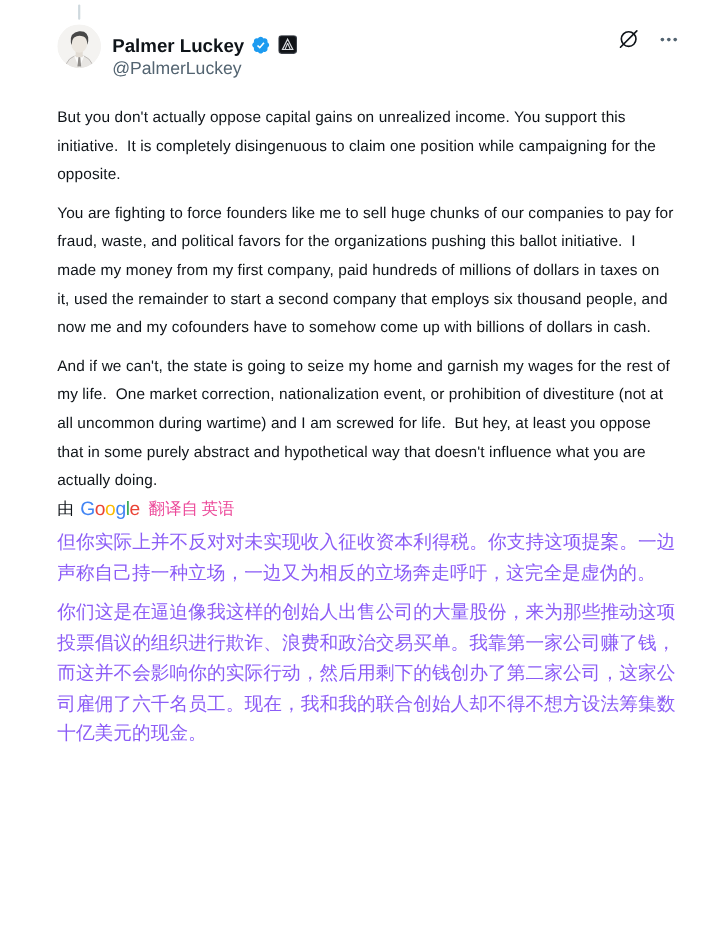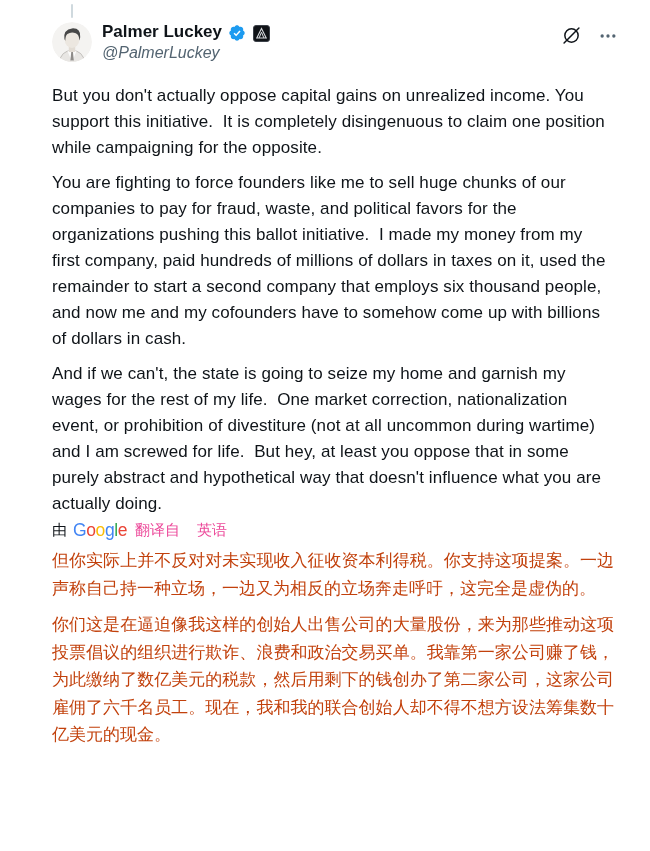--- a/index.html
+++ b/index.html
@@ -39,23 +39,24 @@
     cursor: pointer;
   }
   .avatar svg { display: block; width: 40px; height: 40px; }
   .author-block {
     margin-left: 10px;
     flex: 1 1 auto;
     min-width: 0;
   }
   .name-row {
     display: flex;
-    align-items: flex-end;
+    align-items: flex-start;
     gap: 4px;
     line-height: 20px;
+    margin-top: 10px;
   }
   .name {
     font-size: 17px;
     font-weight: 700;
     color: #0f1419;
     cursor: pointer;
   }
   .verified { display: inline-flex; margin-left: 2px; }
   .verified svg { width: 18px; height: 18px; display: block; }
   .affiliate {
@@ -63,21 +64,20 @@
     margin-left: 3px;
     cursor: pointer;
   }
   .affiliate svg { width: 17px; height: 17px; display: block; }
   .handle {
     font-size: 16px;
     color: #536471;
     line-height: 20px;
     margin-top: 1px;
     cursor: pointer;
-    font-style: italic;
   }
   .actions {
     display: flex;
     align-items: center;
     gap: 16px;
     padding-top: 3px;
     margin-right: 14px;
   }
   .icon-btn {
     background: none;
@@ -85,21 +85,21 @@
     padding: 0;
     cursor: pointer;
     display: inline-flex;
     align-items: center;
   }
   .icon-btn svg { display: block; }
   .body {
     padding: 20px 36px 0 52px;
   }
   .p-en {
-    font-size: 17px;
+    font-size: 14px;
     line-height: 26px;
     letter-spacing: 0.1px;
     color: #0f1419;
     white-space: pre-wrap;
     margin-bottom: 9px;
   }
   .p-en:nth-of-type(3) { margin-bottom: 1px; }
   .attribution {
     display: flex;
     align-items: center;
@@ -116,25 +116,25 @@
     cursor: pointer;
   }
   .gc0, .gc3 { color: #4285F4; }
   .gc1, .gc5 { color: #EA4335; }
   .gc2 { color: #FBBC05; }
   .gc4 { color: #34A853; }
   .attr-link {
     color: #ec4899;
     cursor: pointer;
   }
-  .attr-link + .attr-link { margin-left: 17px; }
+  .attr-link + .attr-link { margin-left: 3px; }
   .p-zh {
     font-size: 17px;
     line-height: 27.5px;
-    color: #c2410c;
+    color: #8b5cf6;
     margin-bottom: 9px;
     text-align: justify;
   }
 </style>
 </head>
 <body>
 
 <div class="page">
 
   <div class="thread-line"></div>
@@ -200,16 +200,16 @@
     <p class="p-en">And if we can't, the state is going to seize my home and garnish my wages for the rest of my life.  One market correction, nationalization event, or prohibition of divestiture (not at all uncommon during wartime) and I am screwed for life.  But hey, at least you oppose that in some purely abstract and hypothetical way that doesn't influence what you are actually doing.</p>
 
     <div class="attribution">
       <span class="attr-prefix">由</span>
       <span class="glogo"><span class="gc0">G</span><span class="gc1">o</span><span class="gc2">o</span><span class="gc3">g</span><span class="gc4">l</span><span class="gc5">e</span></span>
       <span class="attr-link">翻译自</span>
       <span class="attr-link">英语</span>
     </div>
 
     <p class="p-zh">但你实际上并不反对对未实现收入征收资本利得税。你支持这项提案。一边声称自己持一种立场，一边又为相反的立场奔走呼吁，这完全是虚伪的。</p>
-    <p class="p-zh">你们这是在逼迫像我这样的创始人出售公司的大量股份，来为那些推动这项投票倡议的组织进行欺诈、浪费和政治交易买单。我靠第一家公司赚了钱，为此缴纳了数亿美元的税款，然后用剩下的钱创办了第二家公司，这家公司雇佣了六千名员工。现在，我和我的联合创始人却不得不想方设法筹集数十亿美元的现金。</p>
+    <p class="p-zh">你们这是在逼迫像我这样的创始人出售公司的大量股份，来为那些推动这项投票倡议的组织进行欺诈、浪费和政治交易买单。我靠第一家公司赚了钱，而这并不会影响你的实际行动，然后用剩下的钱创办了第二家公司，这家公司雇佣了六千名员工。现在，我和我的联合创始人却不得不想方设法筹集数十亿美元的现金。</p>
   </div>
 
 </div>
 
 </body></html>

